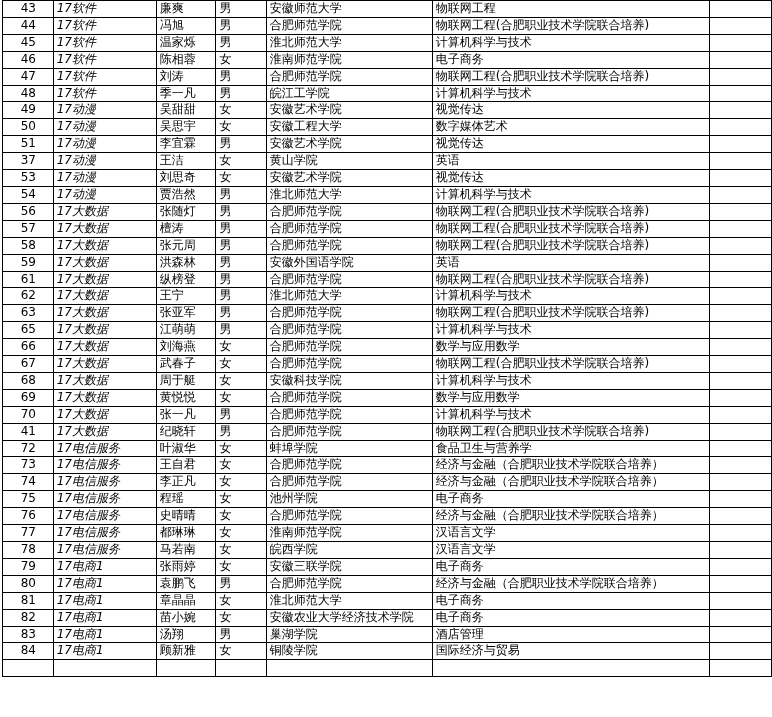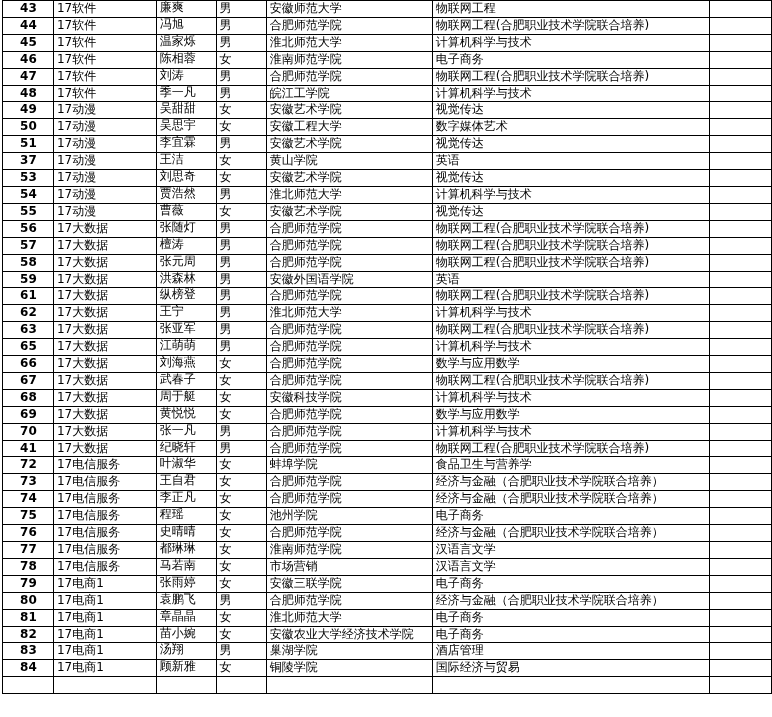--- a/index.html
+++ b/index.html
@@ -24,23 +24,23 @@
   }
   table.sheet td {
     border: 1px solid #000000;
     height: 15.9px;
     padding: 0 2px 0 3px;
     white-space: nowrap;
     overflow: hidden;
     line-height: 15.9px;
     vertical-align: middle;
   }
-  td.col-num       { width: 50px;  text-align: center; padding: 0; font-weight: bold; }
-  td.col-class     { width: 103px; }
-  td.col-name      { width: 57px; font-family: Liberation Mono, monospace;  }
+  td.col-num       { width: 50px;  text-align: center; padding: 0; }
+  td.col-class     { width: 103px; font-style: italic; }
+  td.col-name      { width: 57px;  }
   td.col-gender    { width: 50px;  }
   td.col-university{ width: 163px; }
   td.col-program   { width: 279px; }
   td.col-empty     { width: 66px;  }
 </style>
 </head>
 <body>
 
 <table class="sheet">
   <tbody>
@@ -146,29 +146,20 @@
       <tr>
         <td class="col-num">54</td>
         <td class="col-class">17动漫</td>
         <td class="col-name">贾浩然</td>
         <td class="col-gender">男</td>
         <td class="col-university">淮北师范大学</td>
         <td class="col-program">计算机科学与技术</td>
         <td class="col-empty"></td>
       </tr>
       <tr>
-        <td class="col-num">55</td>
-        <td class="col-class">17动漫</td>
-        <td class="col-name">曹薇</td>
-        <td class="col-gender">女</td>
-        <td class="col-university">安徽艺术学院</td>
-        <td class="col-program">视觉传达</td>
-        <td class="col-empty"></td>
-      </tr>
-      <tr>
         <td class="col-num">56</td>
         <td class="col-class">17大数据</td>
         <td class="col-name">张随灯</td>
         <td class="col-gender">男</td>
         <td class="col-university">合肥师范学院</td>
         <td class="col-program">物联网工程(合肥职业技术学院联合培养)</td>
         <td class="col-empty"></td>
       </tr>
       <tr>
         <td class="col-num">57</td>
@@ -339,21 +330,21 @@
         <td class="col-gender">女</td>
         <td class="col-university">淮南师范学院</td>
         <td class="col-program">汉语言文学</td>
         <td class="col-empty"></td>
       </tr>
       <tr>
         <td class="col-num">78</td>
         <td class="col-class">17电信服务</td>
         <td class="col-name">马若南</td>
         <td class="col-gender">女</td>
-        <td class="col-university">市场营销</td>
+        <td class="col-university">皖西学院</td>
         <td class="col-program">汉语言文学</td>
         <td class="col-empty"></td>
       </tr>
       <tr>
         <td class="col-num">79</td>
         <td class="col-class">17电商1</td>
         <td class="col-name">张雨婷</td>
         <td class="col-gender">女</td>
         <td class="col-university">安徽三联学院</td>
         <td class="col-program">电子商务</td>

